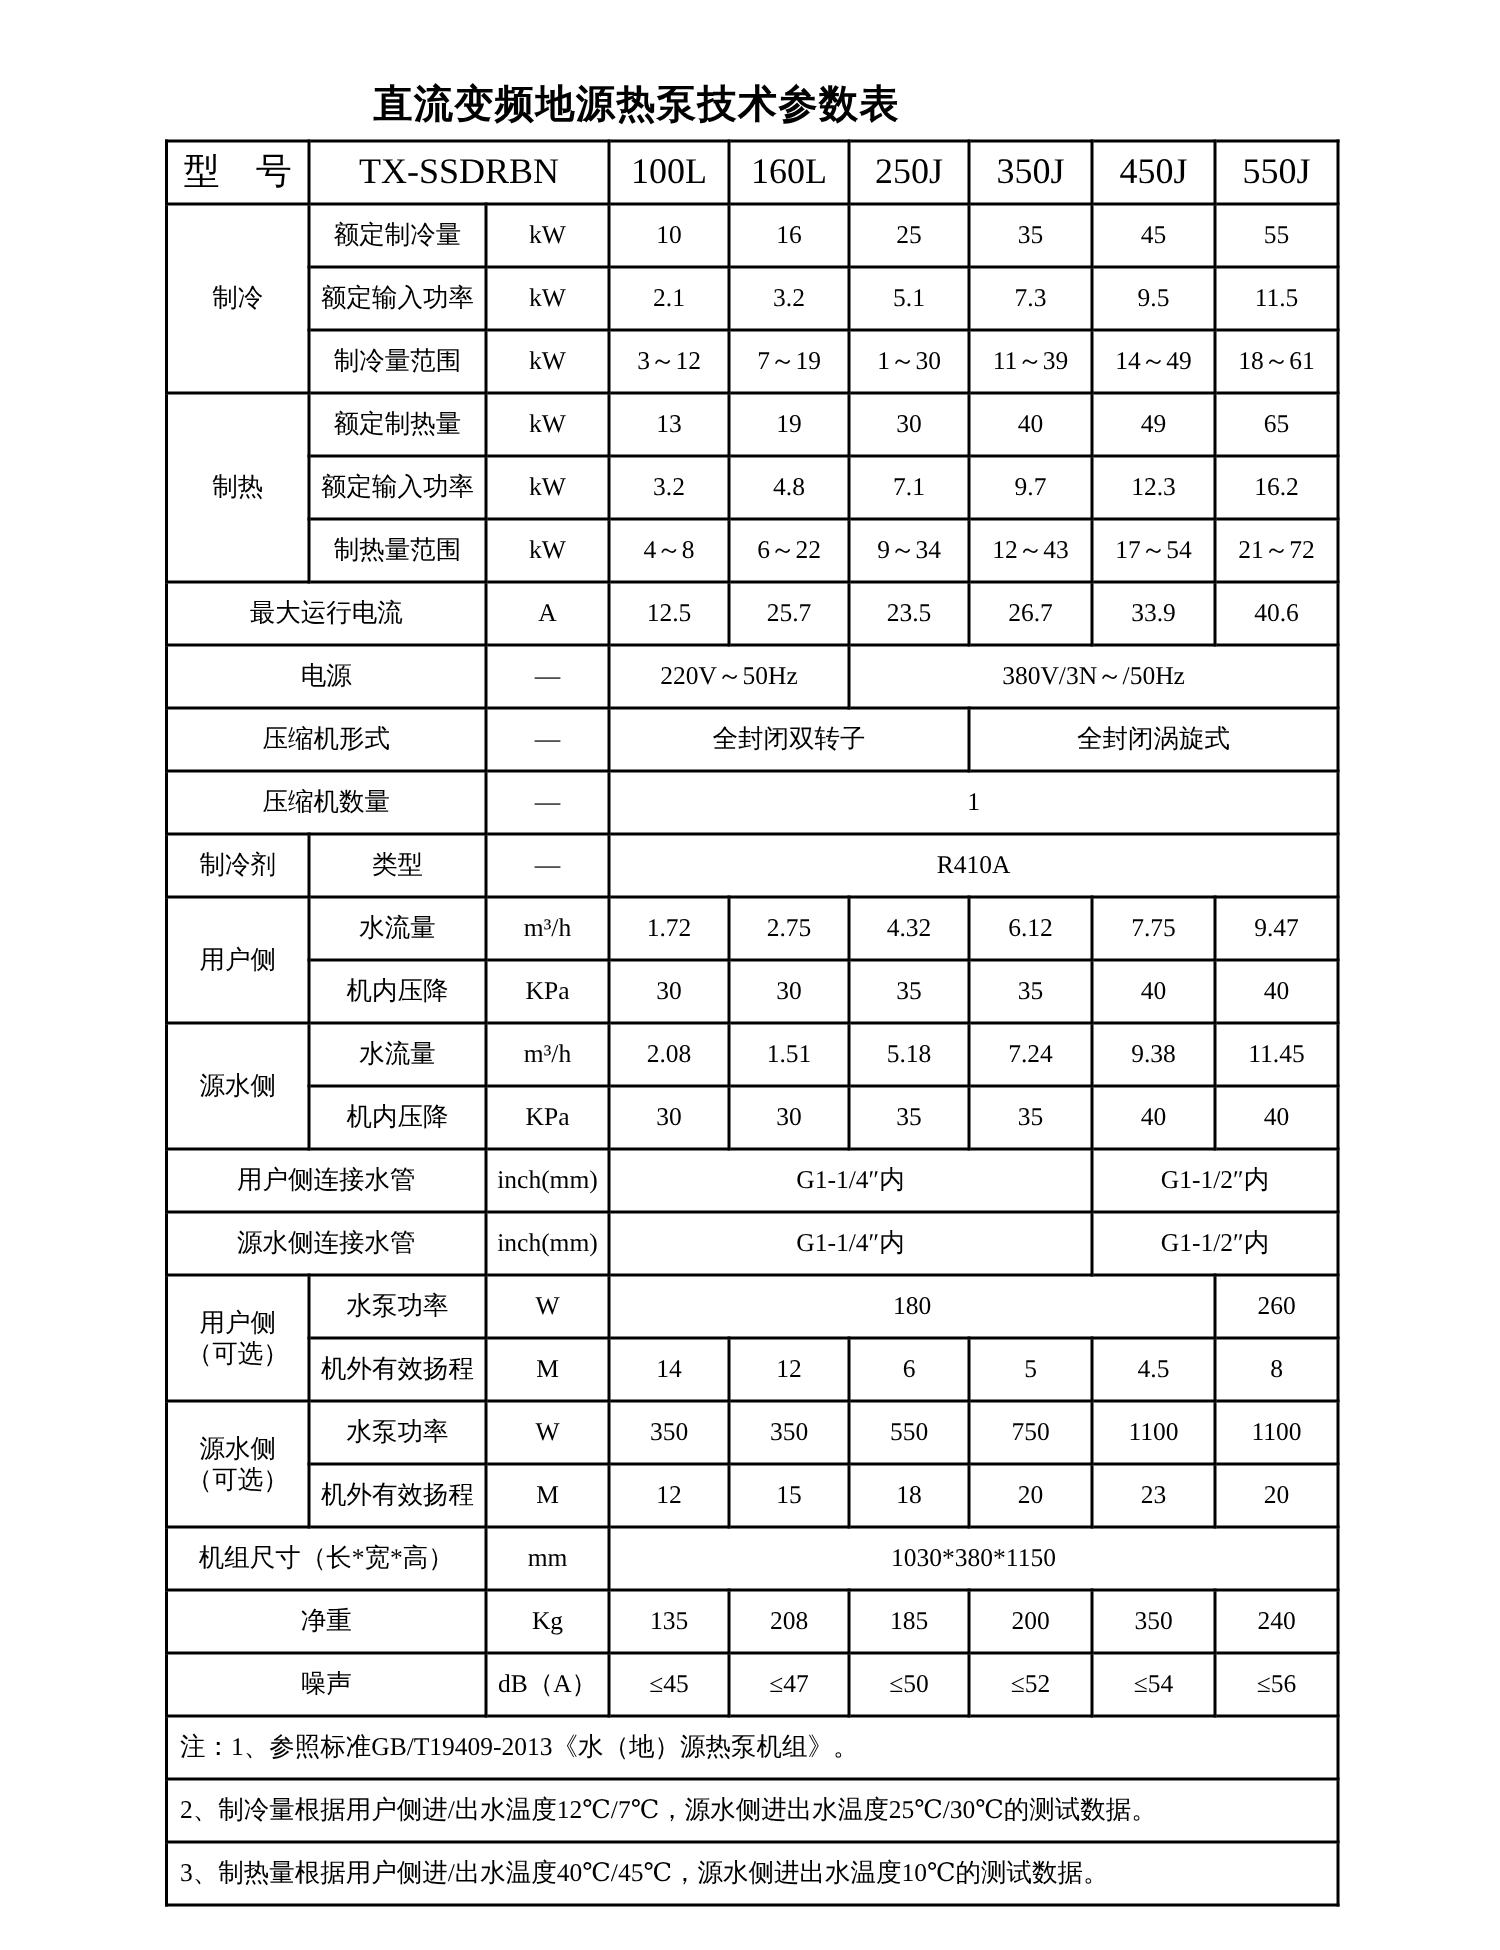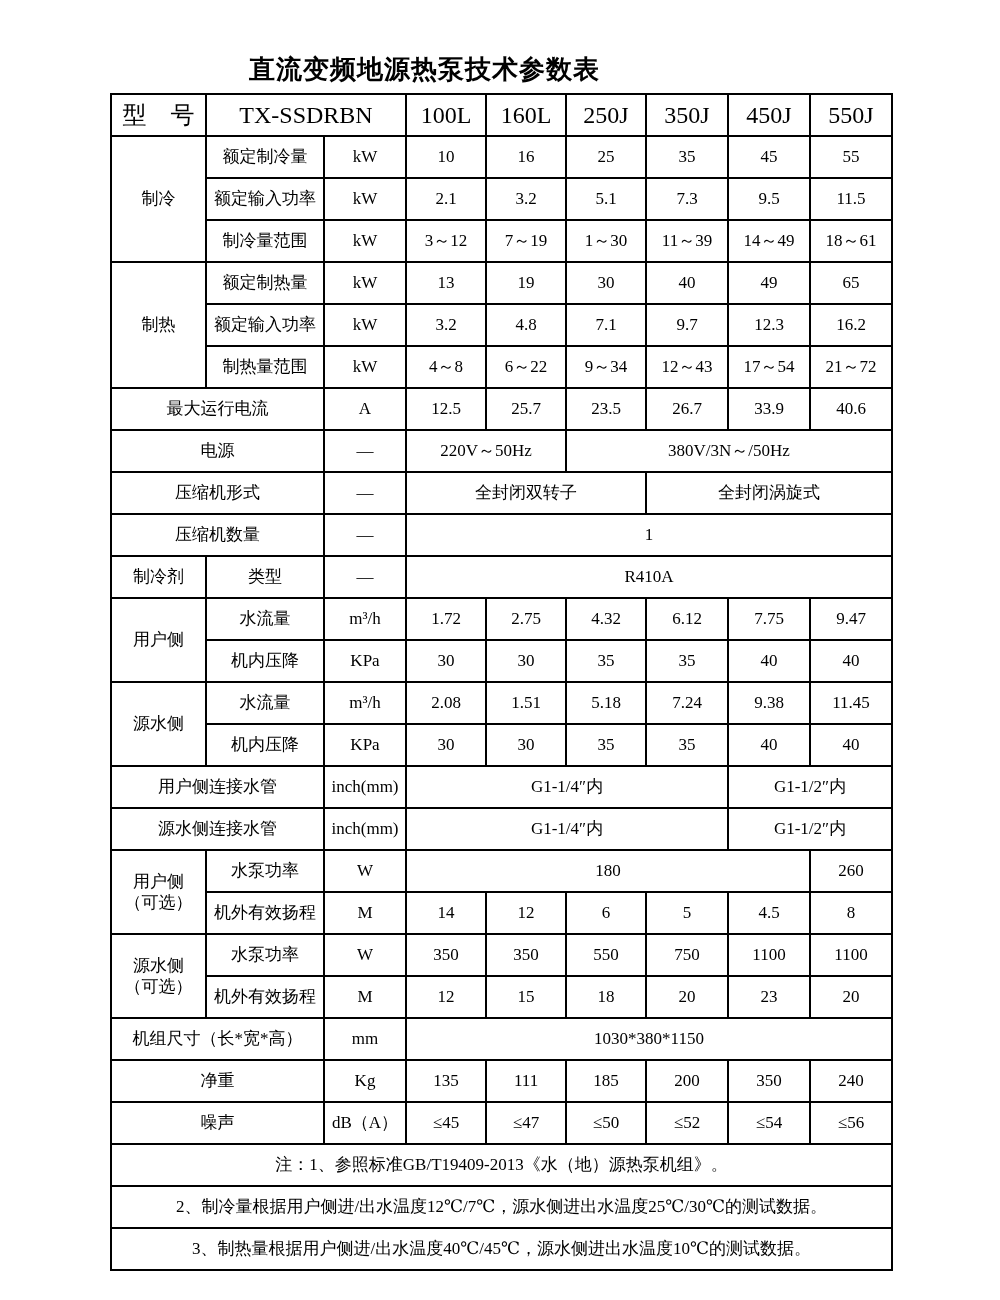--- a/index.html
+++ b/index.html
@@ -39,21 +39,21 @@
     height: 40px;
     padding: 0 3px;
     white-space: pre-line;
     line-height: 1.25;
     overflow: hidden;
   }
   table.spec td.hdr {
     font-size: 24px;
   }
   table.spec td.note {
-    text-align: center;
+    text-align: left;
     padding: 0 8px;
     font-size: 17px;
   }
 </style>
 </head>
 <body>
 
 <h1 class="title">直流变频地源热泵技术参数表</h1>
 
 <table class="spec">
@@ -270,21 +270,21 @@
       </tr>
       <tr>
         <td colspan="2">机组尺寸（长*宽*高）</td>
         <td>mm</td>
         <td colspan="6">1030*380*1150</td>
       </tr>
       <tr>
         <td colspan="2">净重</td>
         <td>Kg</td>
         <td>135</td>
-        <td>111</td>
+        <td>208</td>
         <td>185</td>
         <td>200</td>
         <td>350</td>
         <td>240</td>
       </tr>
       <tr>
         <td colspan="2">噪声</td>
         <td>dB（A）</td>
         <td>≤45</td>
         <td>≤47</td>

